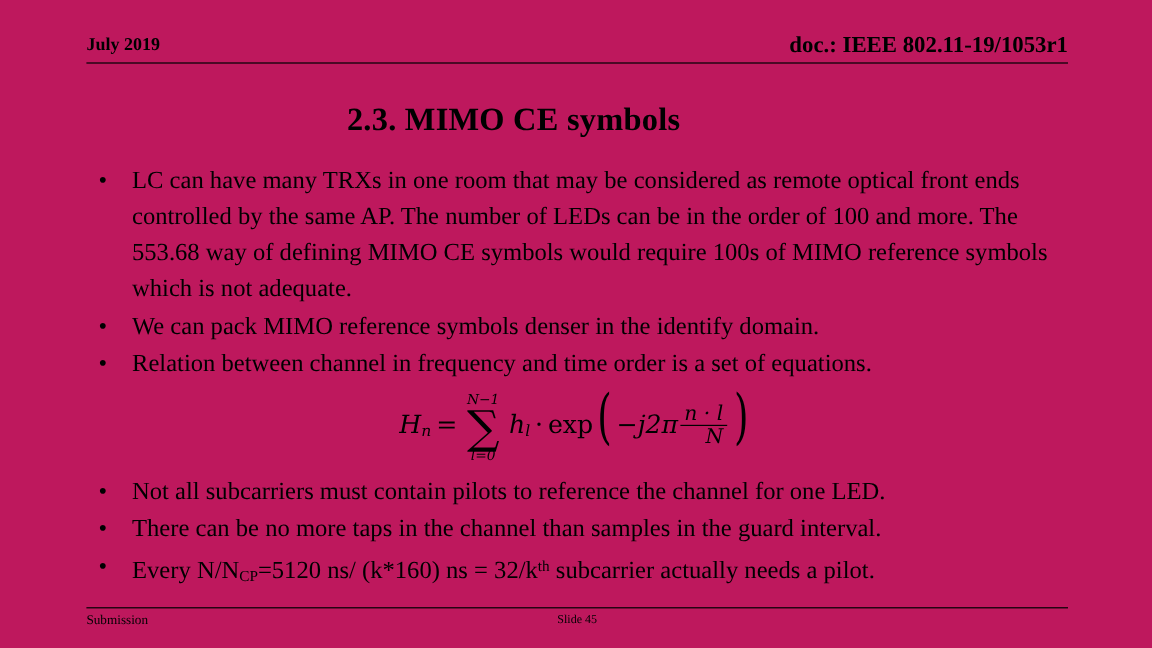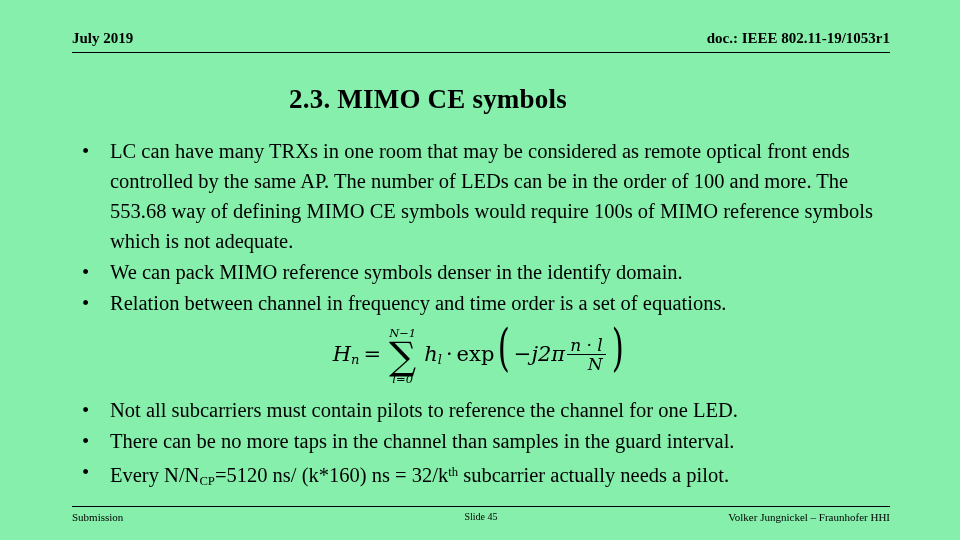--- a/index.html
+++ b/index.html
@@ -4,21 +4,21 @@
 <style>
   html, body {
     margin: 0;
     padding: 0;
     background: #ffffff;
   }
   #slide {
     position: relative;
     width: 960px;
     height: 540px;
-    background: #86efac;
+    background: #be185d;
     overflow: hidden;
     font-family: "Liberation Serif", "DejaVu Serif", serif;
     color: #000000;
   }
 
   
   .header {
     position: absolute;
     left: 72px;
     top: 28px;
@@ -32,21 +32,21 @@
     top: 0;
     font-size: 15px;
     font-weight: bold;
     line-height: 20px;
     white-space: nowrap;
   }
   .header-right {
     position: absolute;
     right: 0;
     top: 0;
-    font-size: 15px;
+    font-size: 19px;
     font-weight: bold;
     line-height: 20px;
     white-space: nowrap;
   }
 
   
   .title {
     position: absolute;
     left: 0;
     top: 82px;
@@ -241,16 +241,15 @@
     </div>
     <div class="bullet-item">
       <span class="dot">•</span>
       <span class="txt"><span>Every N/N</span><sub class="sc">CP</sub><span>=5120 ns/ (k*160) ns = 32/k</span><sup class="sc">th</sup><span> subcarrier actually needs a pilot.</span></span>
     </div>
   </div>
 
   <div class="footer">
     <div class="footer-left">Submission</div>
     <div class="footer-center">Slide 45</div>
-    <div class="footer-right">Volker Jungnickel – Fraunhofer HHI</div>
   </div>
 
 </div>
 
 </body></html>

